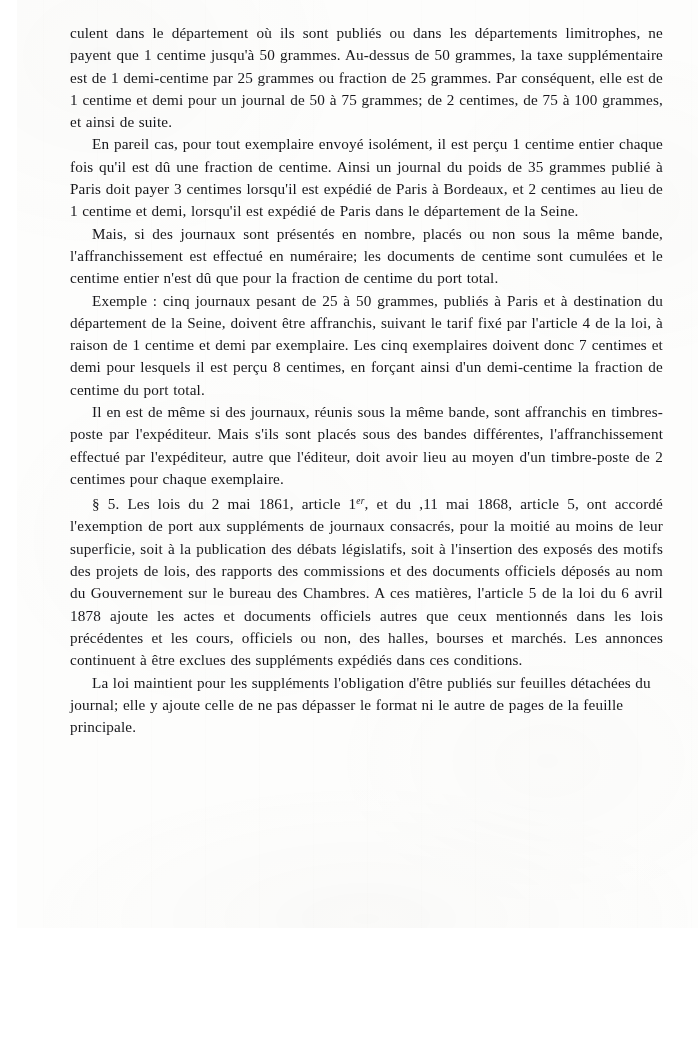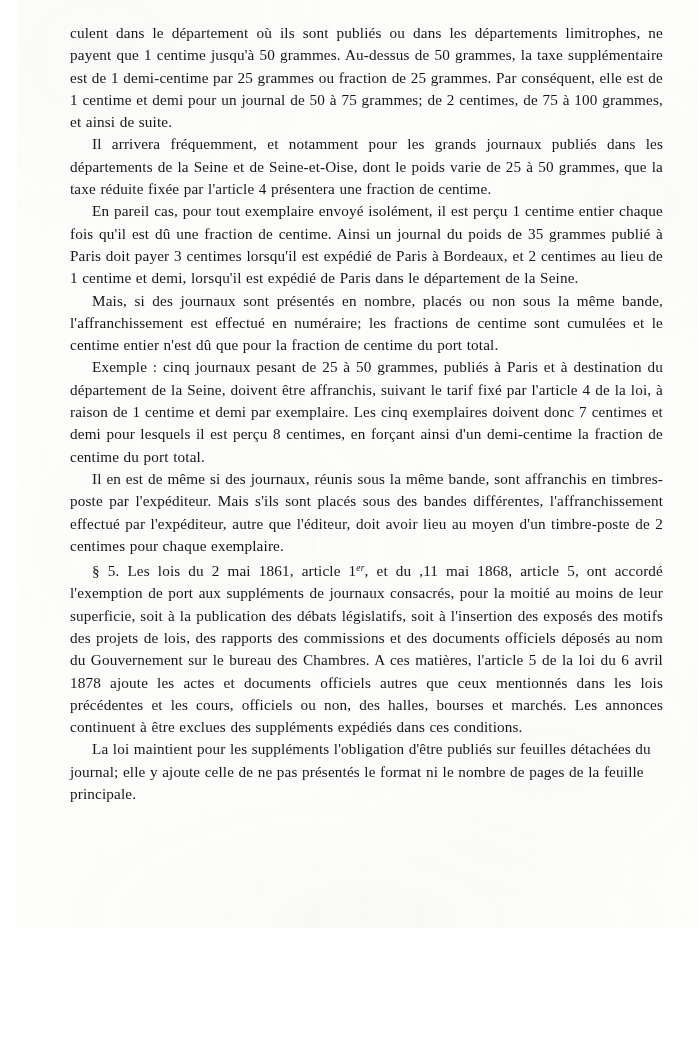--- a/index.html
+++ b/index.html
@@ -103,33 +103,32 @@
 </style>
 </head>
 <body>
 
 <div id="page-sheet">
 
   <div id="text-block">
 
     <p class="para continuation">culent dans le département où ils sont publiés ou dans les départements limitrophes, ne payent que 1 centime jusqu'à 50 grammes. Au-dessus de 50 grammes, la taxe supplémentaire est de 1 demi-centime par 25 grammes ou fraction de 25 grammes. Par conséquent, elle est de 1 centime et demi pour un journal de 50 à 75 grammes; de 2 centimes, de 75 à 100 grammes, et ainsi de suite.</p>
 
-    <p class="para">Il arrivera fréquemment, et notamment pour les grands journaux publiés dans les départements de la Seine et de Seine-et-Oise, dont le poids varie de 25 à 50 grammes, que la taxe réduite fixée par l'article 4 présentera une fraction de centime.</p>
 
     <p class="para">En pareil cas, pour tout exemplaire envoyé isolément, il est perçu 1 centime entier chaque fois qu'il est dû une fraction de centime. Ainsi un journal du poids de 35 grammes publié à Paris doit payer 3 centimes lorsqu'il est expédié de Paris à Bordeaux, et 2 centimes au lieu de 1 centime et demi, lorsqu'il est expédié de Paris dans le département de la Seine.</p>
 
-    <p class="para">Mais, si des journaux sont présentés en nombre, placés ou non sous la même bande, l'affranchissement est effectué en numéraire; les fractions de centime sont cumulées et le centime entier n'est dû que pour la fraction de centime du port total.</p>
+    <p class="para">Mais, si des journaux sont présentés en nombre, placés ou non sous la même bande, l'affranchissement est effectué en numéraire; les documents de centime sont cumulées et le centime entier n'est dû que pour la fraction de centime du port total.</p>
 
     <p class="para">Exemple : cinq journaux pesant de 25 à 50 grammes, publiés à Paris et à destination du département de la Seine, doivent être affranchis, suivant le tarif fixé par l'article 4 de la loi, à raison de 1 centime et demi par exemplaire. Les cinq exemplaires doivent donc 7 centimes et demi pour lesquels il est perçu 8 centimes, en forçant ainsi d'un demi-centime la fraction de centime du port total.</p>
 
     <p class="para">Il en est de même si des journaux, réunis sous la même bande, sont affranchis en timbres-poste par l'expéditeur. Mais s'ils sont placés sous des bandes différentes, l'affranchissement effectué par l'expéditeur, autre que l'éditeur, doit avoir lieu au moyen d'un timbre-poste de 2 centimes pour chaque exemplaire.</p>
 
     <p class="para"><span class="sect-mark">§ 5. Les lois du 2 mai 1861, article 1</span><sup class="ord">er</sup><span>, et du ,11 mai 1868, article 5, ont accordé l'exemption de port aux suppléments de journaux consacrés, pour la moitié au moins de leur superficie, soit à la publication des débats législatifs, soit à l'insertion des exposés des motifs des projets de lois, des rapports des commissions et des documents officiels déposés au nom du Gouvernement sur le bureau des Chambres. A ces matières, l'article 5 de la loi du 6 avril 1878 ajoute les actes et documents officiels autres que ceux mentionnés dans les lois précédentes et les cours, officiels ou non, des halles, bourses et marchés. Les annonces continuent à être exclues des suppléments expédiés dans ces conditions.</span></p>
 
-    <p class="para">La loi maintient pour les suppléments l'obligation d'être publiés sur feuilles détachées du journal; elle y ajoute celle de ne pas présentés le format ni le nombre de pages de la feuille principale.</p>
+    <p class="para">La loi maintient pour les suppléments l'obligation d'être publiés sur feuilles détachées du journal; elle y ajoute celle de ne pas dépasser le format ni le autre de pages de la feuille principale.</p>
 
 
   </div>
 
   <div id="scan-bands"></div>
   <div id="scan-grain"></div>
 
 </div>
 
 </body></html>

